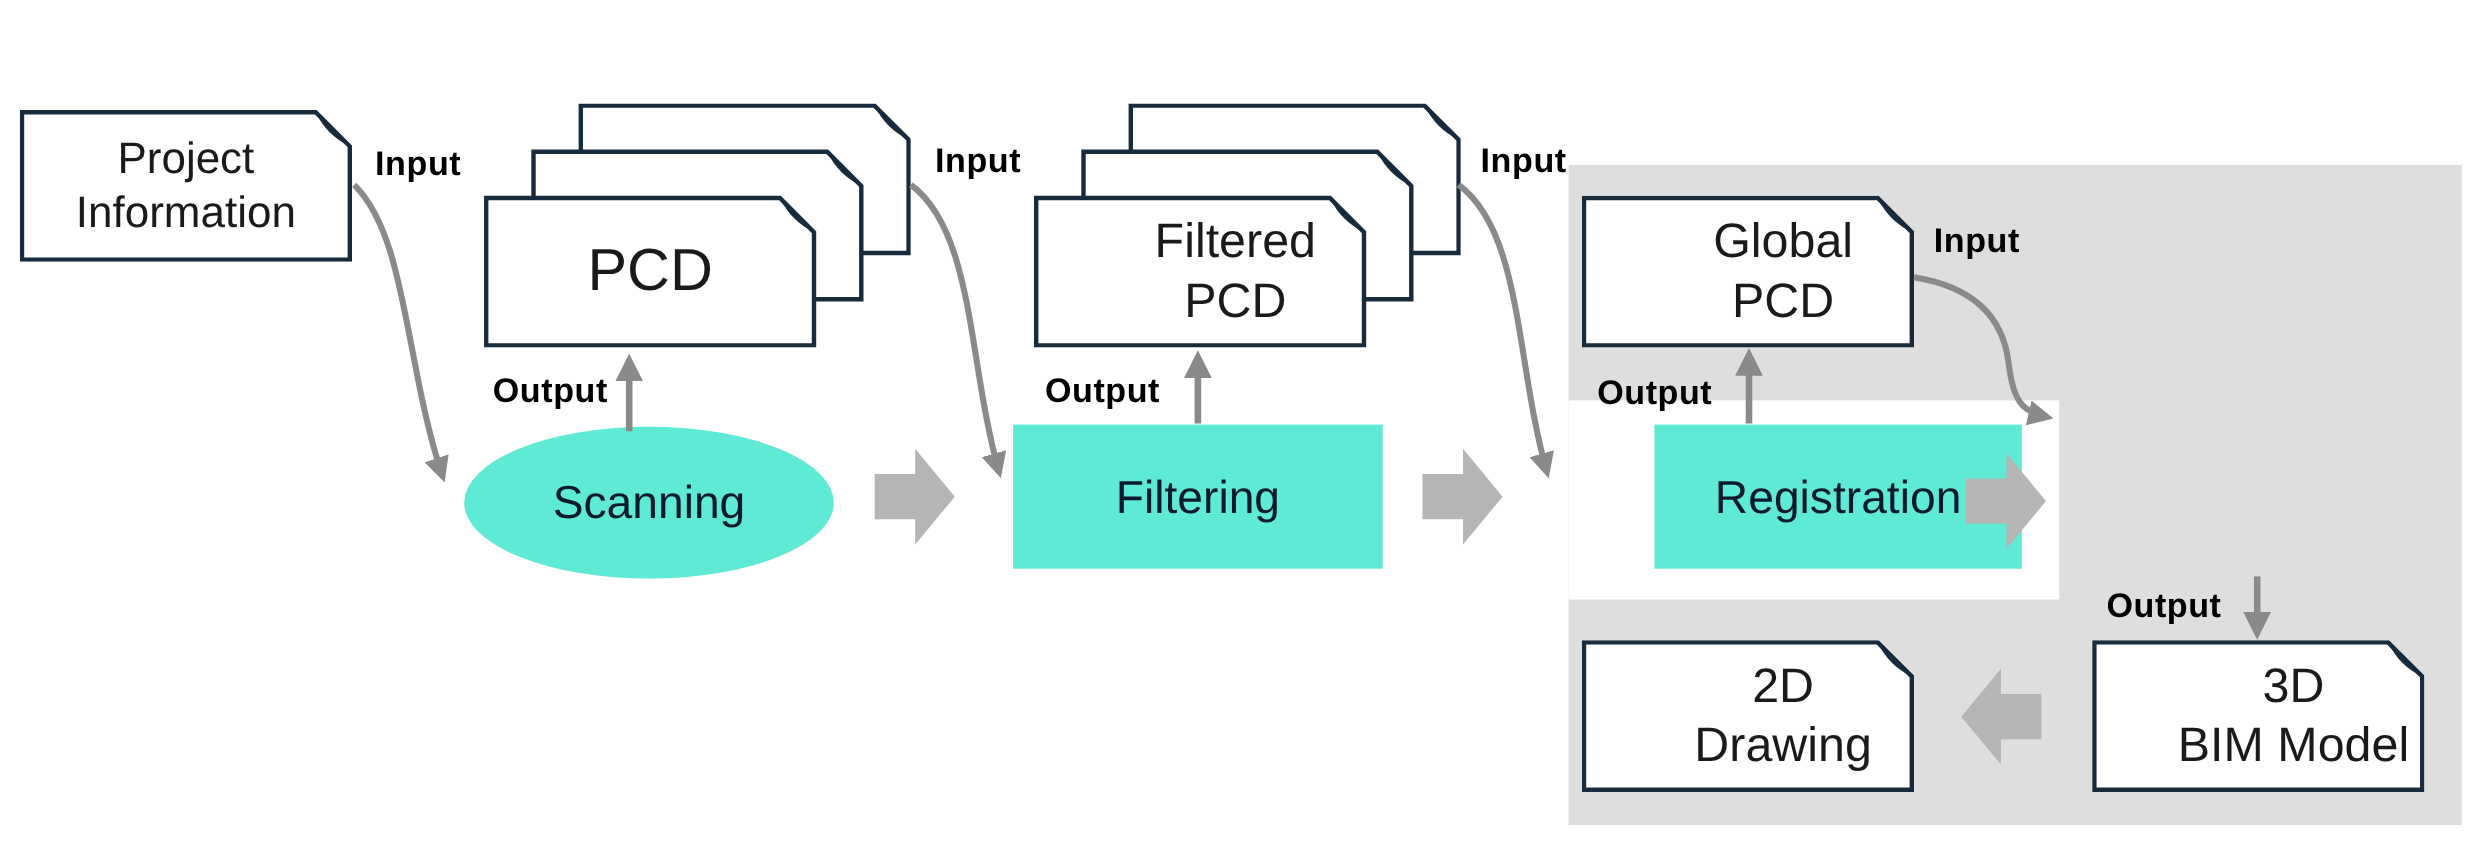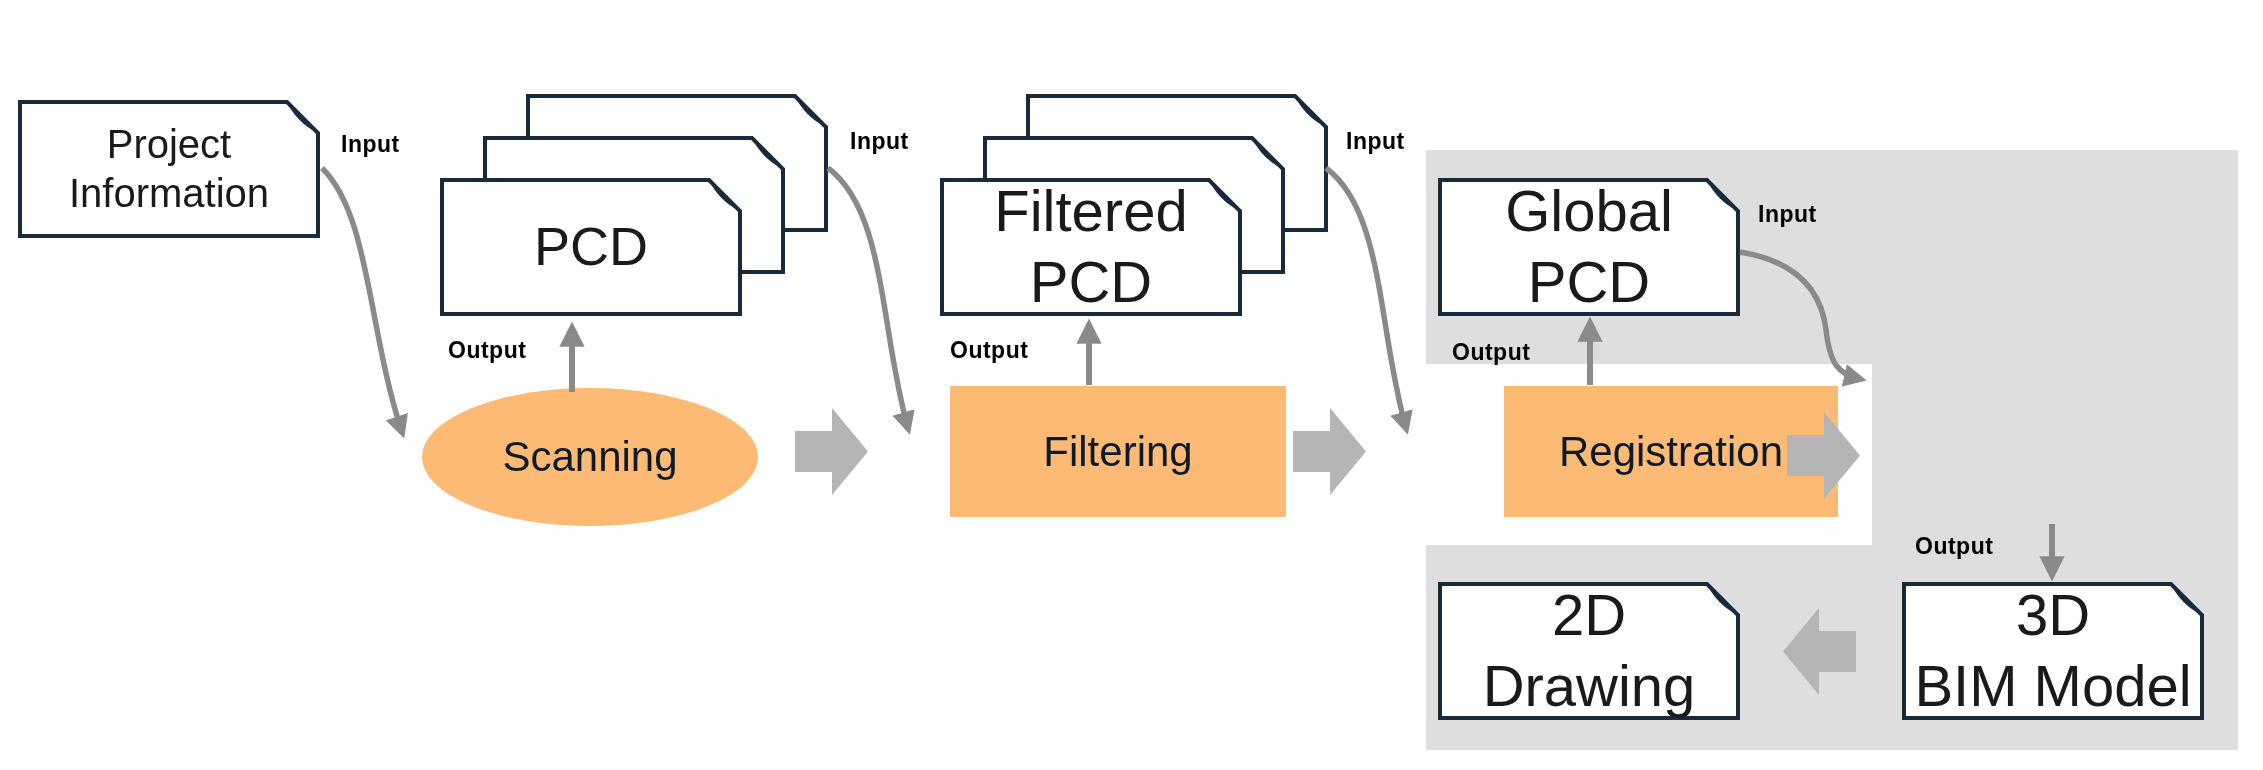--- a/index.html
+++ b/index.html
@@ -26,39 +26,39 @@
   
   .doc-node { width: 302px; height: 138px; }
   .doc-node svg { position: absolute; left: 0; top: 0; }
   .doc-label {
     position: absolute; left: 0; top: 0; width: 100%; height: 100%;
     display: flex; align-items: center; justify-content: center;
     text-align: center; color: #1a1a1a;
     font-size: 42px; line-height: 1.22; white-space: pre-line;
   }
   .doc-label.big { font-size: 54px; }
-  .doc-label.two { font-size: 58px; }
+  .doc-label.two { font-size: 44px; padding-left: 32px; }
 
   
   .stack-node { width: 388px; height: 222px; }
   .stack-node .doc-label {
     left: 0; top: 84px; width: 302px; height: 138px;
   }
 
   
   .proc {
     display: flex; align-items: center; justify-content: center;
-    background: #fdba74; color: #0c1a2b;
+    background: #5eead4; color: #0c1a2b;
     font-size: 42px; text-align: right;
   }
   .proc.ellipse { border-radius: 50%; }
 
   
   .flow-label {
-    font-weight: 800; font-size: 23px; color: #000000;
+    font-weight: 800; font-size: 31px; color: #000000;
     letter-spacing: 0.5px; white-space: nowrap;
   }
 
   
   .overlay { left: 0; top: 0; pointer-events: none; }
 
   .block-arrow { display: block; }
 </style>
 </head>
 <body>
@@ -138,21 +138,21 @@
       <path d="M269,2 L300,33 Q279,23 269,2 Z" fill="#182b3c"></path>
     </svg>
     <div class="doc-label two">3D
 BIM Model</div>
   </div>
 
   <div class="abs proc ellipse" style="left:422px; top:388px; width:336px; height:138px;">
     <span>Scanning</span>
   </div>
 
-  <div class="abs proc" style="left:921px; top:386px; width:336px; height:131px;margin-left:29px;">
+  <div class="abs proc" style="left:921px; top:386px; width:336px; height:131px;">
     <span>Filtering</span>
   </div>
 
   <div class="abs proc" style="left:1504px; top:386px; width:334px; height:131px;">
     <span>Registration</span>
   </div>
 
 
   <svg class="abs block-arrow" style="left:795px; top:408px;" width="73" height="87" viewBox="0 0 73 87">
     <polygon points="0,23 37,23 37,0 73,43.5 37,87 37,64 0,64" fill="#b5b5b5"></polygon>

